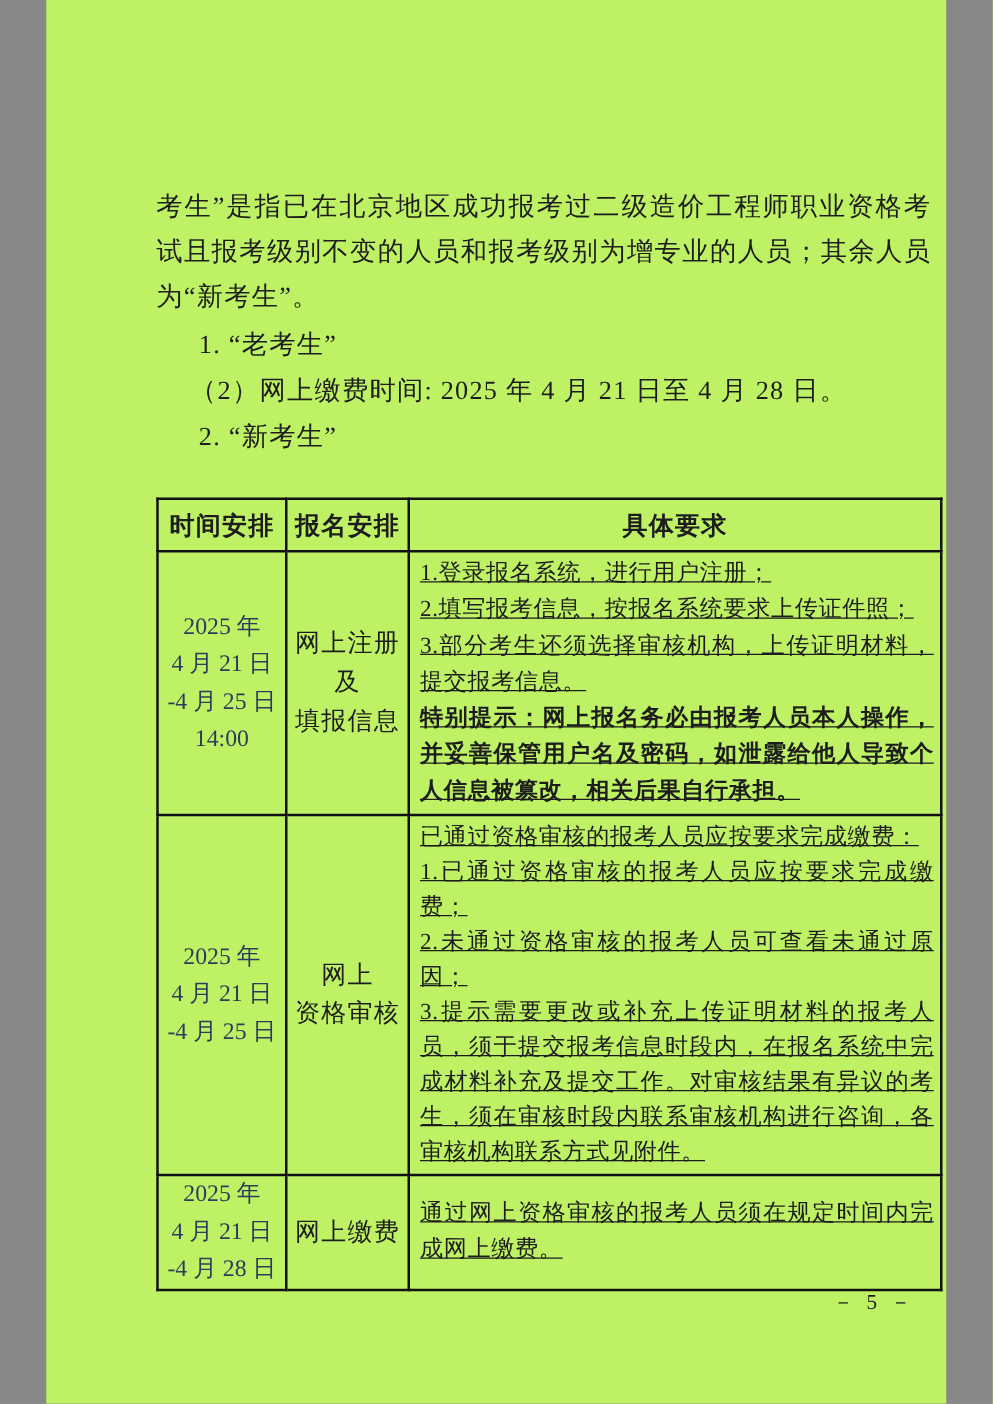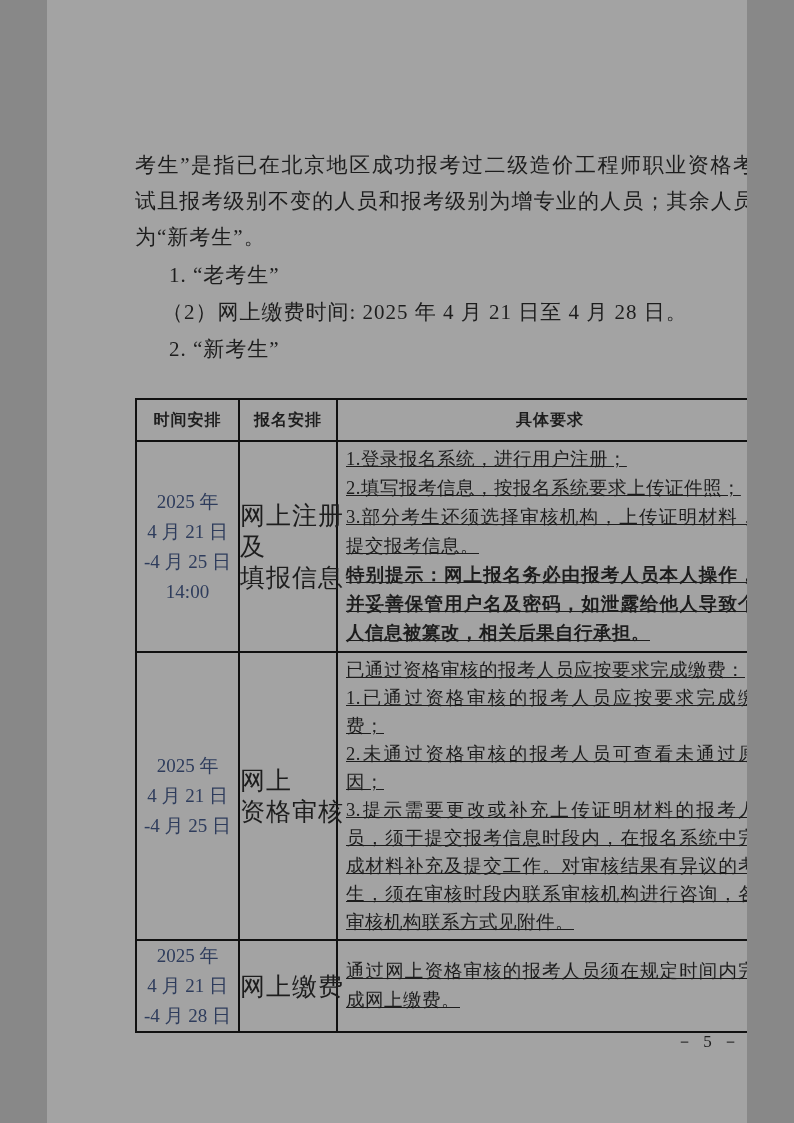--- a/index.html
+++ b/index.html
@@ -1,23 +1,24 @@
 <!DOCTYPE html>
 <html><head>
 <meta charset="utf-8">
 <style>
   html,body { margin:0; padding:0; background:#888; }
   .page {
     position:relative;
     width:700px; height:1123px;
     margin:0 auto;
-    background:#a3a3a3;
+    background:#bef264;
     font-family:"Liberation Serif","DejaVu Serif",serif;
     color:#1d1d1d;
     overflow:hidden;
+    padding-left:20px;
   }
   .doc-body {
     position:absolute;
     left:88px; top:147px;
     width:620px;
   }
   .para {
     margin:0;
     font-size:21px;
     line-height:36px;
@@ -40,42 +41,42 @@
     left:88px; top:398px;
     width:627px;
     border-collapse:collapse;
     table-layout:fixed;
   }
   .reg-table th, .reg-table td {
     border:2px solid #111;
     padding:0;
   }
   .reg-table th {
-    font-size:16px;
+    font-size:20px;
     font-weight:bold;
     text-align:center;
     letter-spacing:1px;
   }
   .r-header { height:42px; }
   .r1 { height:204px; }
   .r2 { height:227px; }
   .r3 { height:91px; }
 
   td.time-cell {
     text-align:center;
     vertical-align:middle;
     font-size:19px;
     color:#2e3c5c;
   }
   td.time-cell div { line-height:30px; white-space:nowrap; }
 
   td.arr-cell {
-    text-align:left;
+    text-align:center;
     vertical-align:middle;
-    font-size:25px;
+    font-size:20px;
     letter-spacing:1px;
   }
   td.arr-cell div { line-height:31px; white-space:nowrap; }
 
   td.req-cell {
     vertical-align:middle;
     font-size:18.5px;
     letter-spacing:0.5px;
     padding:3px 5px 3px 8px;
     text-align:justify;

